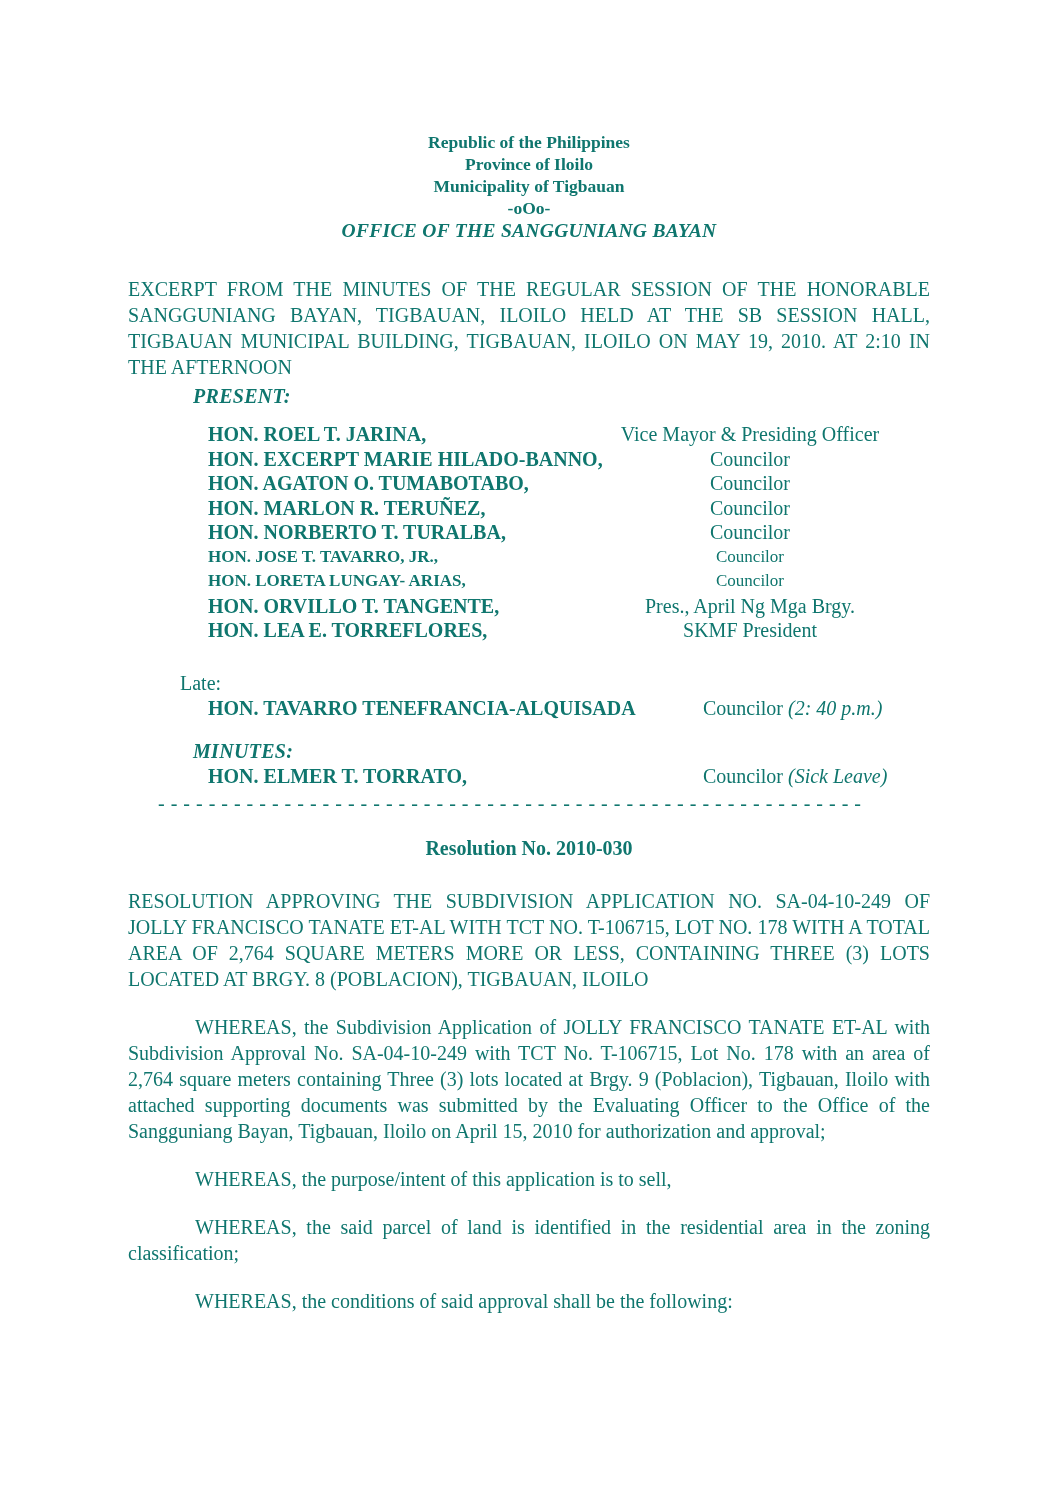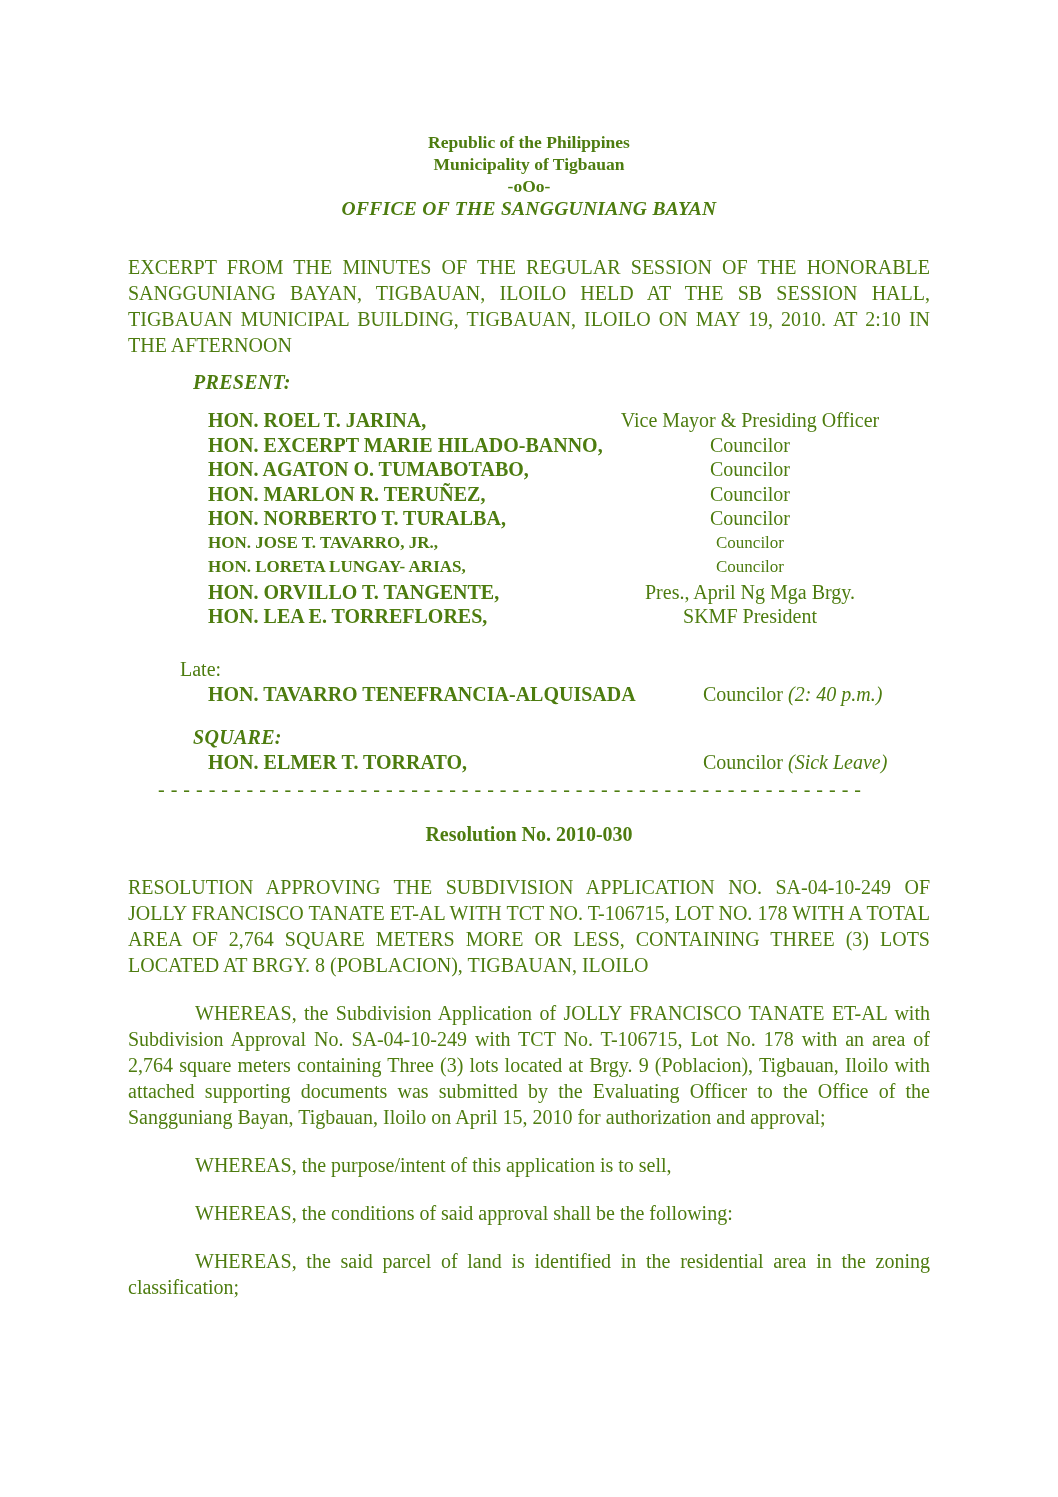--- a/index.html
+++ b/index.html
@@ -1,21 +1,21 @@
 <!DOCTYPE html>
 <html><head>
 <meta charset="utf-8">
 <style>
   html, body { margin: 0; padding: 0; background: #ffffff; }
   .page {
     position: relative;
     width: 1058px;
     height: 1497px;
     background: #ffffff;
-    color: #4d7c0f;
+    color: #0f766e;
     font-family: "Liberation Serif", "DejaVu Serif", serif;
     overflow: hidden;
   }
   .content {
     position: absolute;
     left: 128px;
     top: 0;
     width: 802px;
   }
   .doc-header {
@@ -28,21 +28,21 @@
 
   .para {
     font-size: 20px;
     line-height: 26px;
     text-align: justify;
     margin: 0;
   }
   .excerpt { margin-top: 33px; }
 
   .present-label {
-    margin-top: 11px;
+    margin-top: 3px;
     padding-left: 65px;
     font-size: 20px;
     line-height: 26px;
     font-weight: bold;
     font-style: italic;
     letter-spacing: 0.3px;
   }
 
   .att { margin-top: 13px; }
   .row {
@@ -109,20 +109,21 @@
   .wh { margin-top: 22px; text-indent: 67px; font-family: Liberation Serif, serif; }
 </style>
 </head>
 <body>
 
 <div class="page">
   <div class="content">
 
     <div class="doc-header">
       <div class="h-line">Republic of the Philippines</div>
+      <div class="h-line">Province of Iloilo</div>
       <div class="h-line">Municipality of Tigbauan</div>
       <div class="h-line">-oOo-</div>
       <div class="h-line office">OFFICE OF THE SANGGUNIANG BAYAN</div>
     </div>
 
     <p class="para excerpt">EXCERPT FROM THE MINUTES OF THE REGULAR SESSION OF THE HONORABLE SANGGUNIANG  BAYAN, TIGBAUAN, ILOILO HELD AT THE SB SESSION HALL, TIGBAUAN MUNICIPAL BUILDING, TIGBAUAN, ILOILO ON MAY 19, 2010. AT 2:10 IN THE AFTERNOON</p>
 
     <div class="present-label">PRESENT:</div>
 
     <div class="att">
@@ -163,31 +164,31 @@
         <span class="tt">SKMF President</span>
       </div>
     </div>
 
     <div class="late-label">Late:</div>
     <div class="row late-row">
       <span class="nm">HON. TAVARRO TENEFRANCIA-ALQUISADA</span>
       <span class="tt-left"><span>Councilor</span> <span class="note">(2: 40 p.m.)</span></span>
     </div>
 
-    <div class="absent-label">SQUARE:</div>
+    <div class="absent-label">MINUTES:</div>
     <div class="row absent-row">
       <span class="nm">HON. ELMER T. TORRATO,</span>
       <span class="tt-left"><span>Councilor</span> <span class="note">(Sick Leave)</span></span>
     </div>
 
     <div class="divider">- - - - - - - - - - - - - - - - - - - - - - - - - - - - - - - - - - - - - - - - - - - - - - - - - - - - - - - - - - - - - - - - - - - - - - - -</div>
 
     <div class="res-no">Resolution No. 2010-030</div>
 
     <p class="para res-title">RESOLUTION APPROVING THE SUBDIVISION APPLICATION NO. SA-04-10-249 OF JOLLY FRANCISCO TANATE  ET-AL WITH TCT NO. T-106715, LOT NO.  178 WITH A TOTAL AREA OF 2,764 SQUARE METERS MORE OR LESS, CONTAINING THREE (3) LOTS LOCATED AT BRGY. 8 (POBLACION), TIGBAUAN, ILOILO</p>
 
     <p class="para wh">WHEREAS, the Subdivision Application of JOLLY FRANCISCO TANATE ET-AL with Subdivision Approval No. SA-04-10-249 with TCT No. T-106715, Lot No. 178 with an area of 2,764 square meters containing Three (3) lots located at Brgy. 9 (Poblacion), Tigbauan, Iloilo with attached supporting documents was submitted by the Evaluating Officer to the Office of the Sangguniang Bayan, Tigbauan, Iloilo on April 15, 2010 for authorization and approval;</p>
     <p class="para wh">WHEREAS, the purpose/intent of this application is to sell,</p>
+    <p class="para wh">WHEREAS, the said parcel of land is identified in the residential area in the zoning classification;</p>
     <p class="para wh">WHEREAS, the conditions of said approval shall be the following:</p>
-    <p class="para wh">WHEREAS, the said parcel of land is identified in the residential area in the zoning classification;</p>
 
   </div>
 </div>
 
 </body></html>

